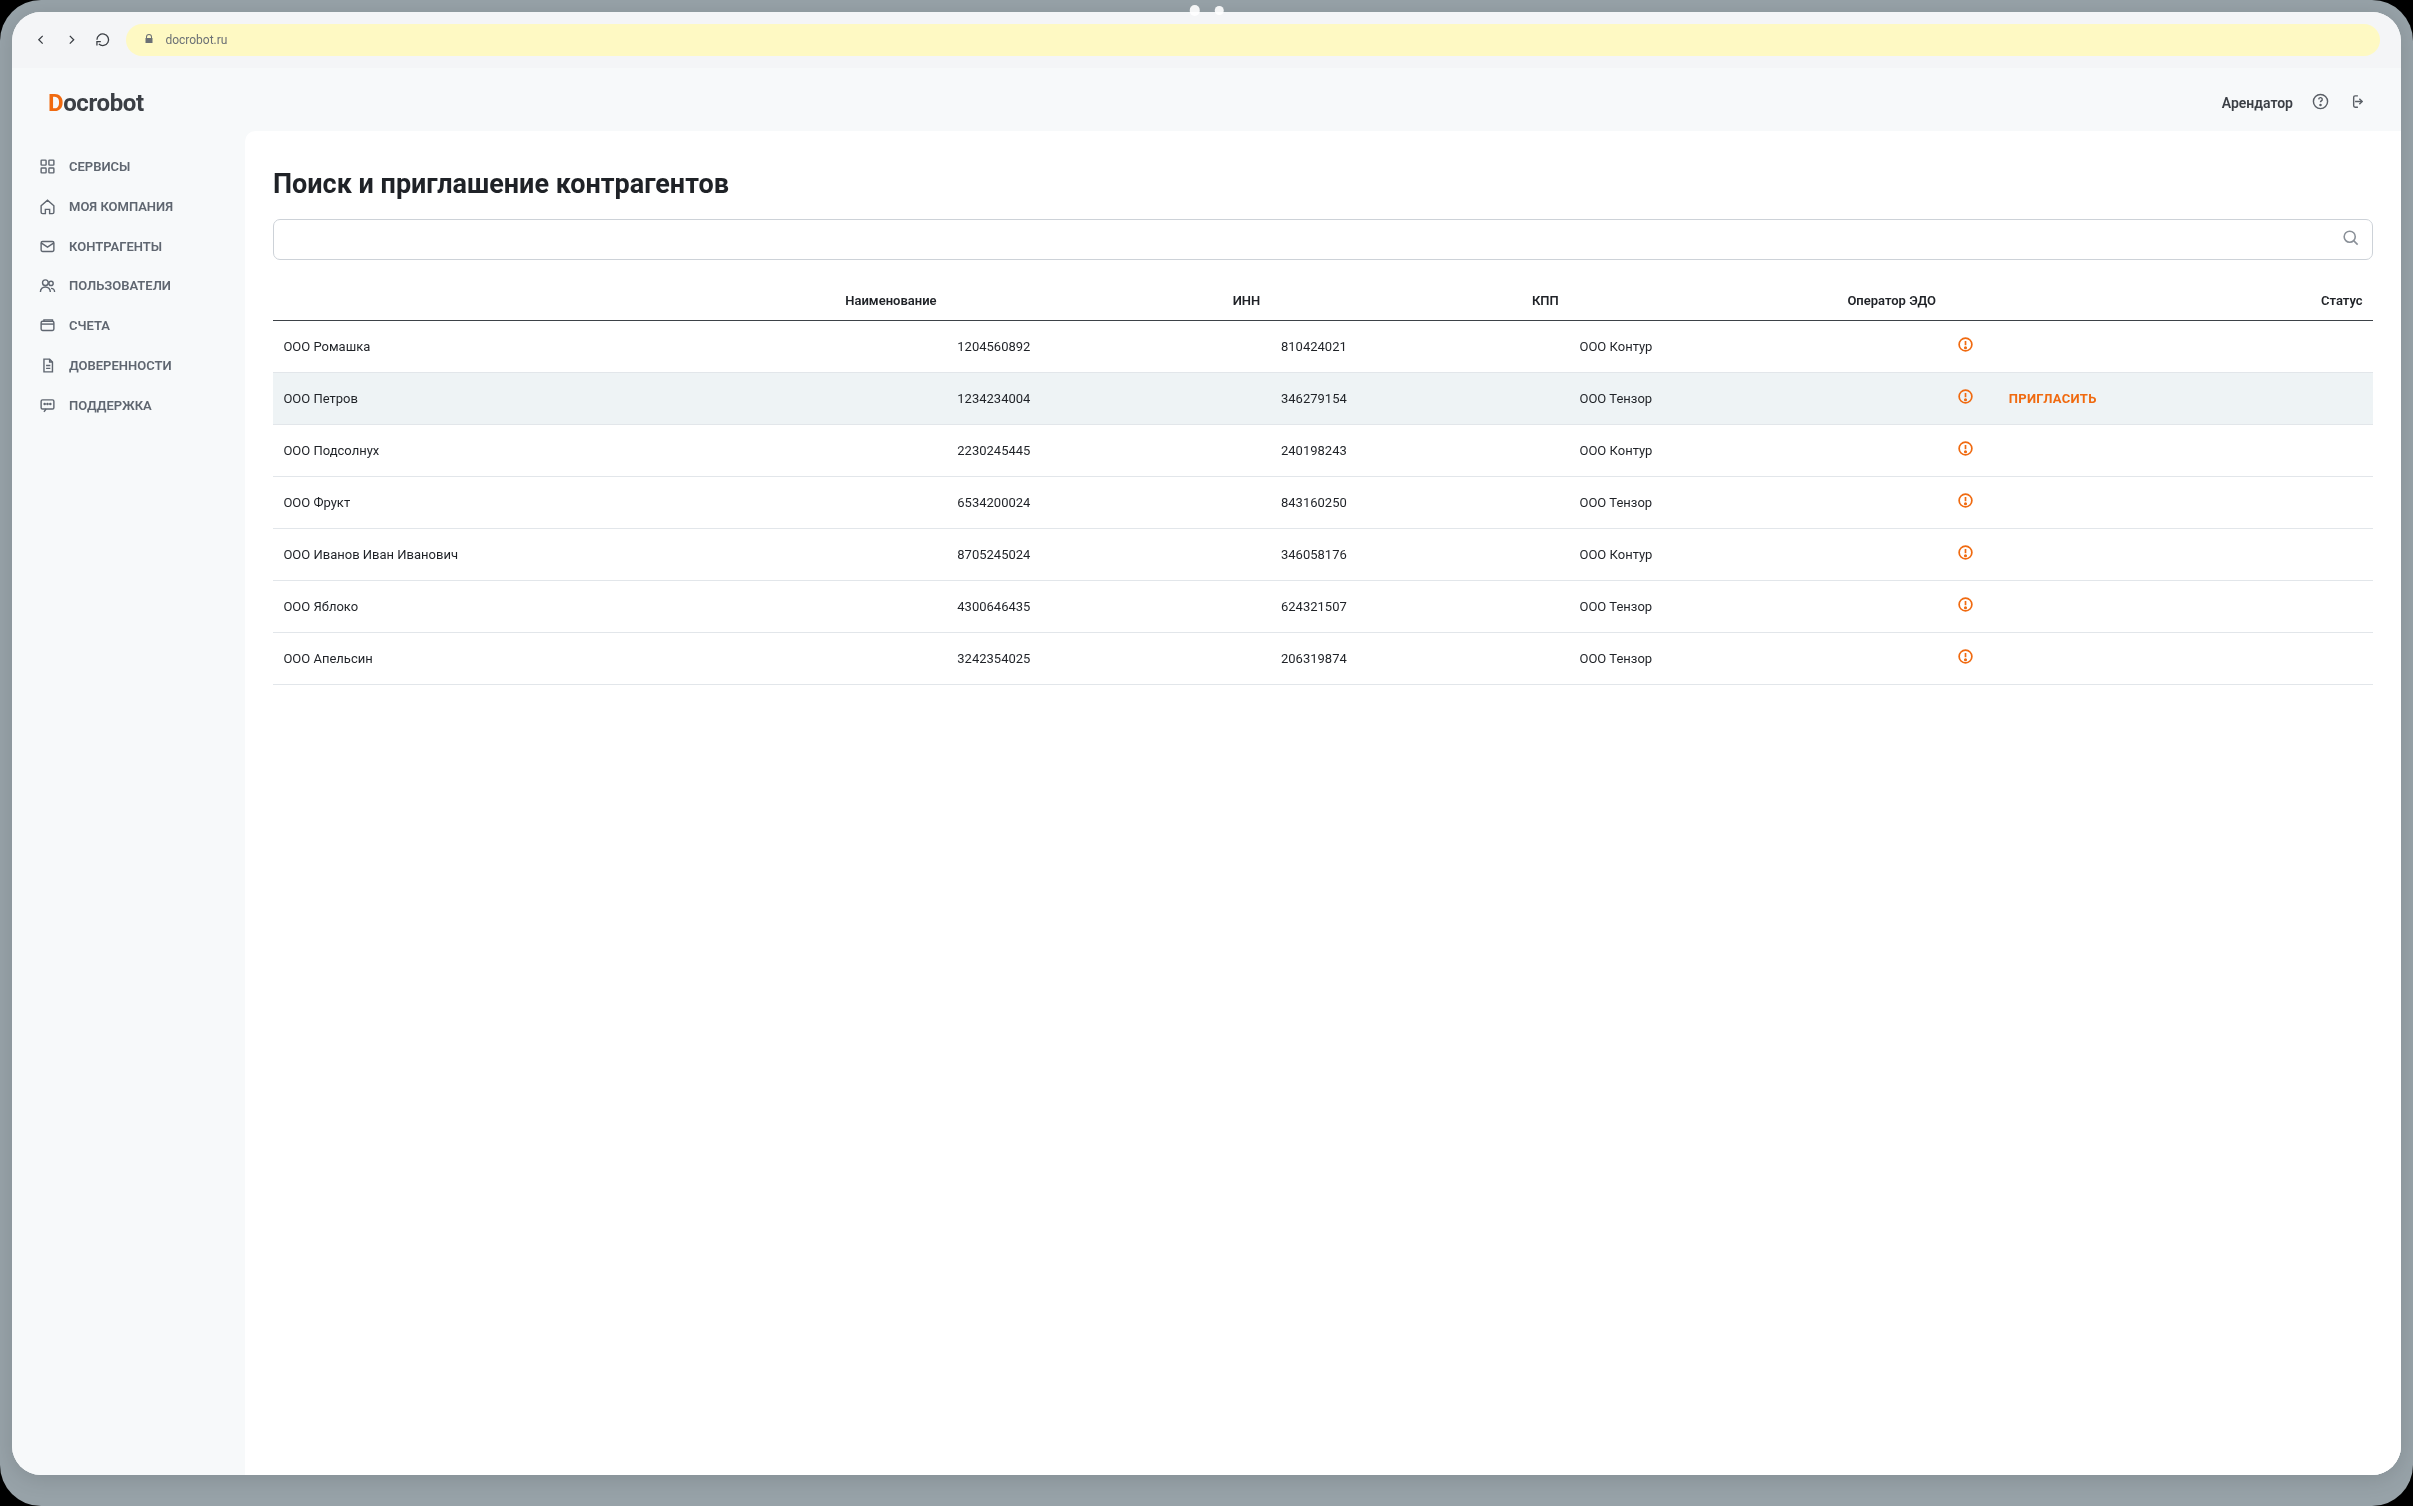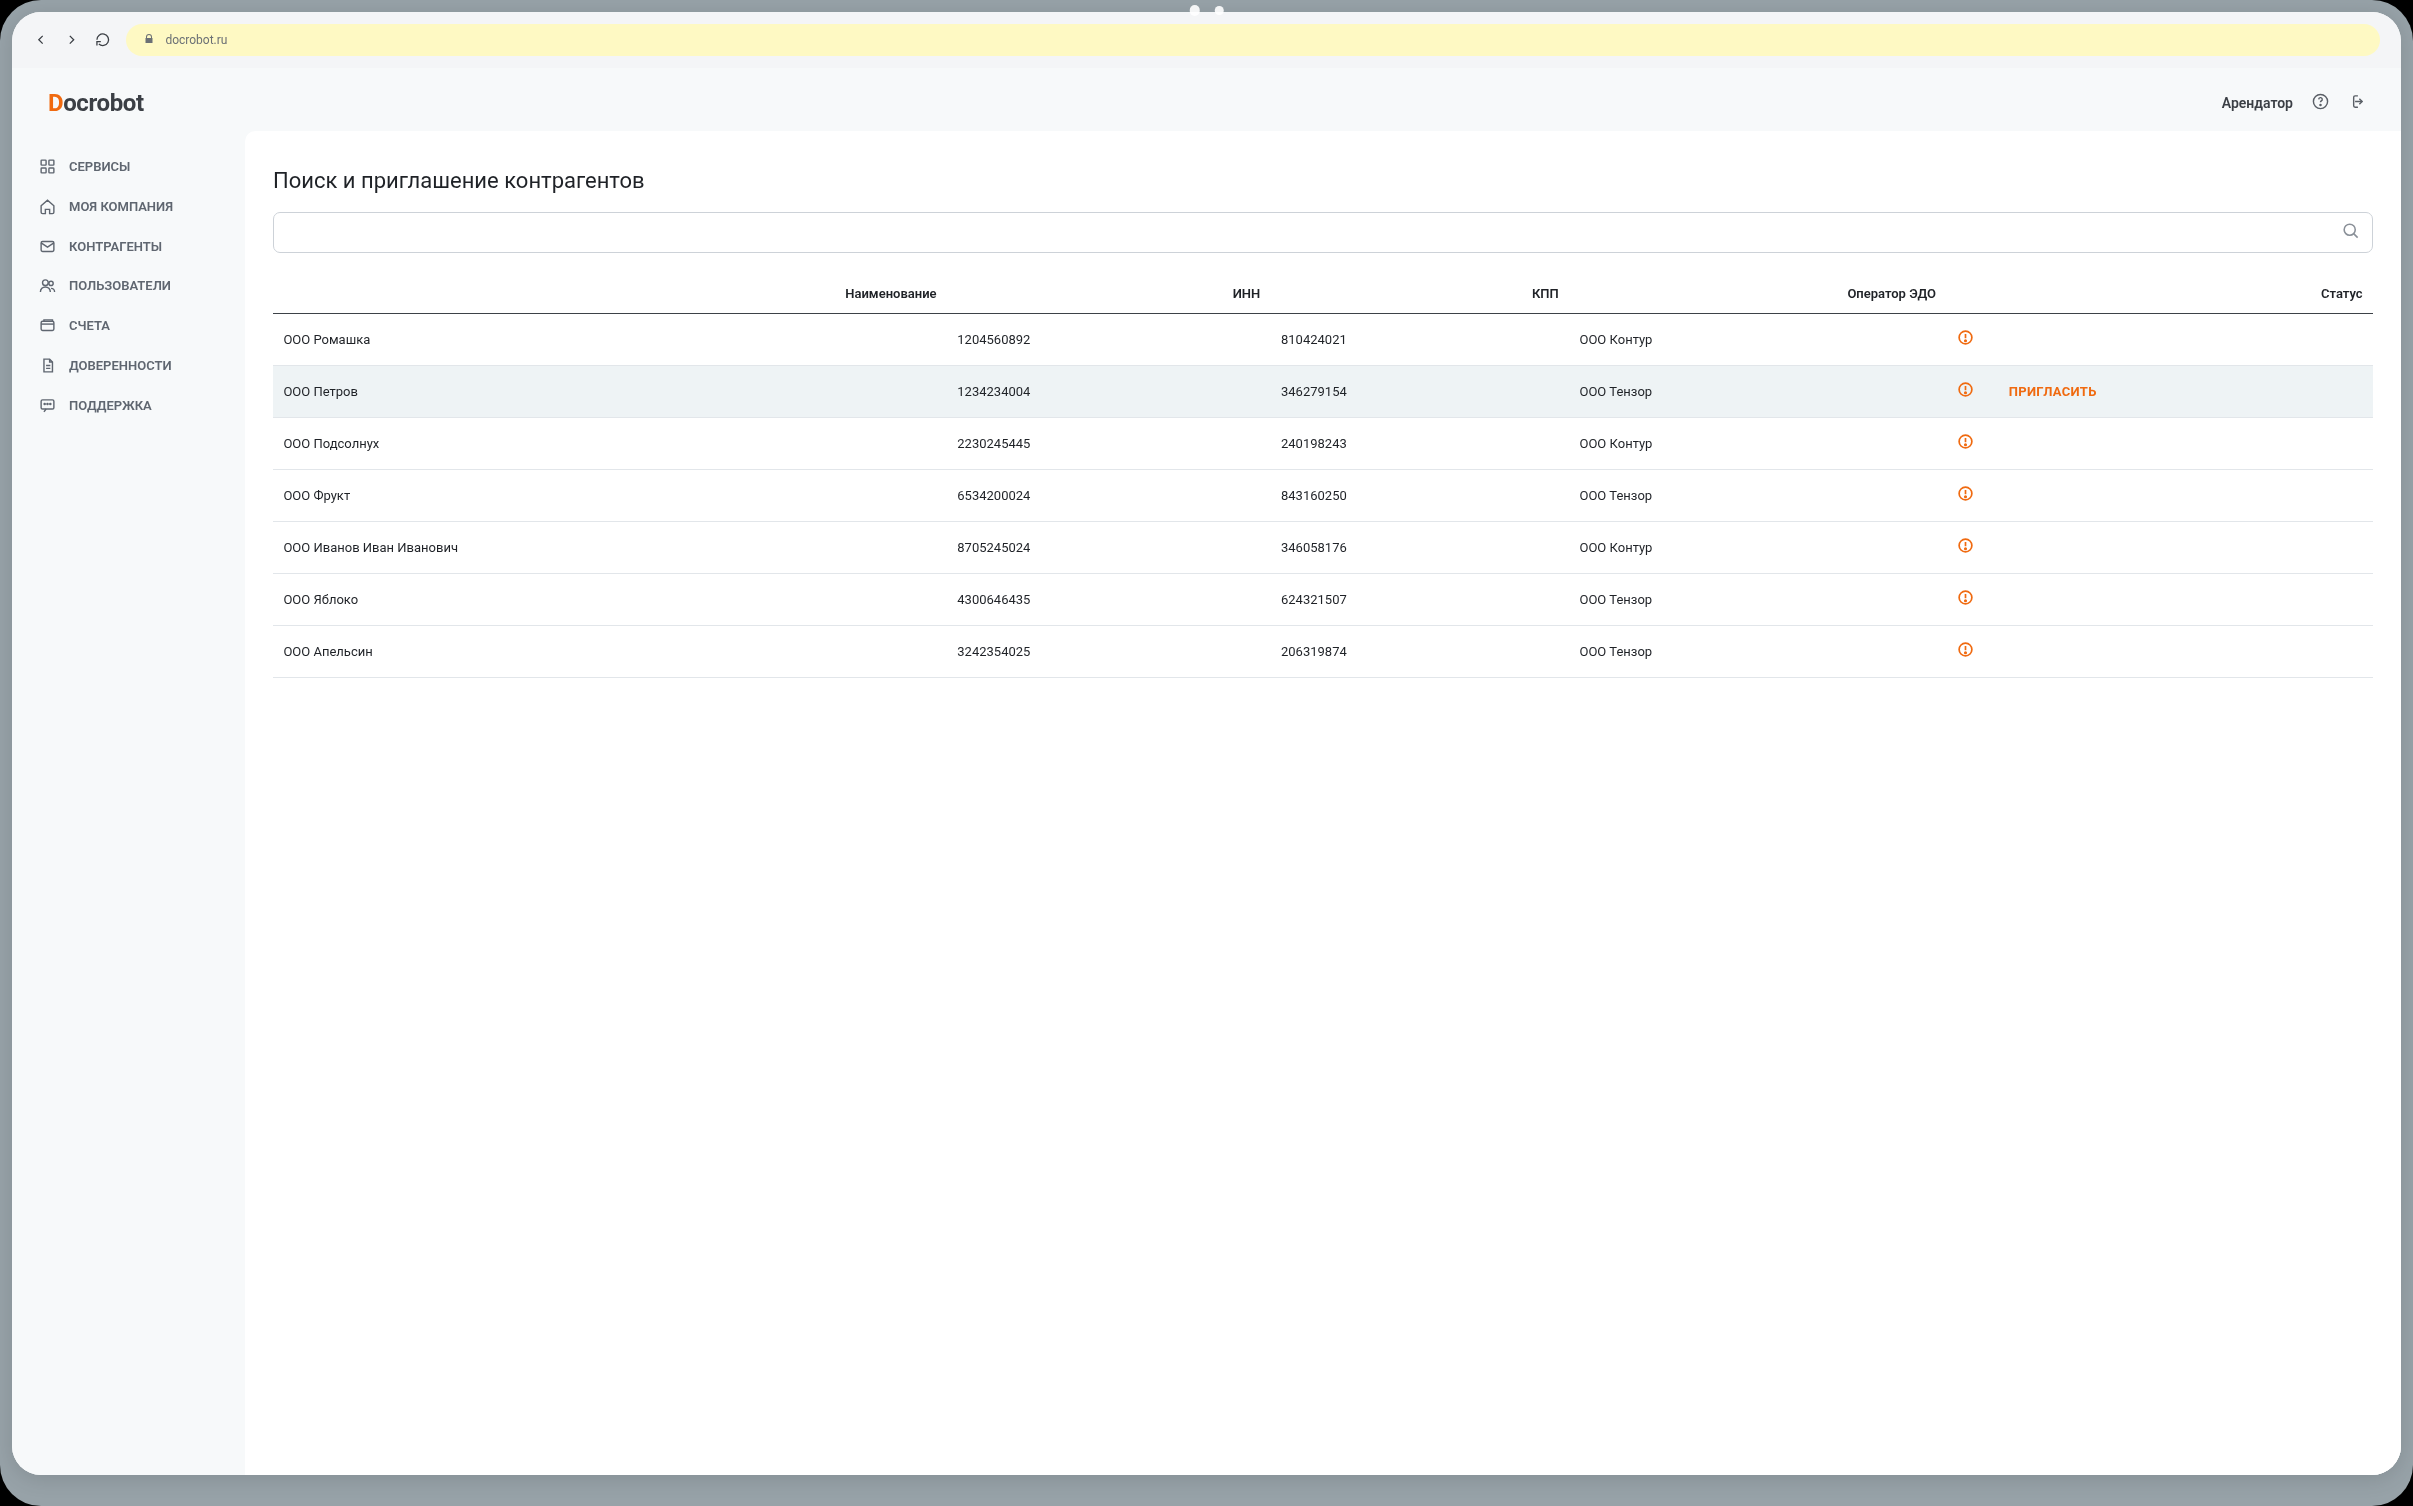--- a/index.html
+++ b/index.html
@@ -77,21 +77,21 @@
     }
     .side-icon { width:19px; height:19px; display:flex; align-items:center; justify-content:center; color:#5f6670; }
 
     .content {
       flex:1; background:#fff;
       border-top-left-radius: 10.4px;
       padding: 21px 28px;
       overflow:auto;
     }
     .back-row { display:flex; align-items:center; gap:10.4px; color:#1f2227; font-weight:600; font-size:14px; cursor:pointer; }
-    .page-title { font-size:22px; font-weight:400; color:#1f2227; margin-top:15.5px; }
+    .page-title { font-size:27px; font-weight:700; color:#1f2227; margin-top:15.5px; }
 
     .search-box {
       margin-top:19px;
       border:0.9px solid #cdd2d8; border-radius:7px;
       display:flex; align-items:center; padding:8.6px 12px;
     }
     .search-box input { flex:1; border:none; outline:none; font-size:13px; background:transparent; }
 
     table.grid {
       width:100%; border-collapse:collapse; margin-top:21px; font-size:13px;

